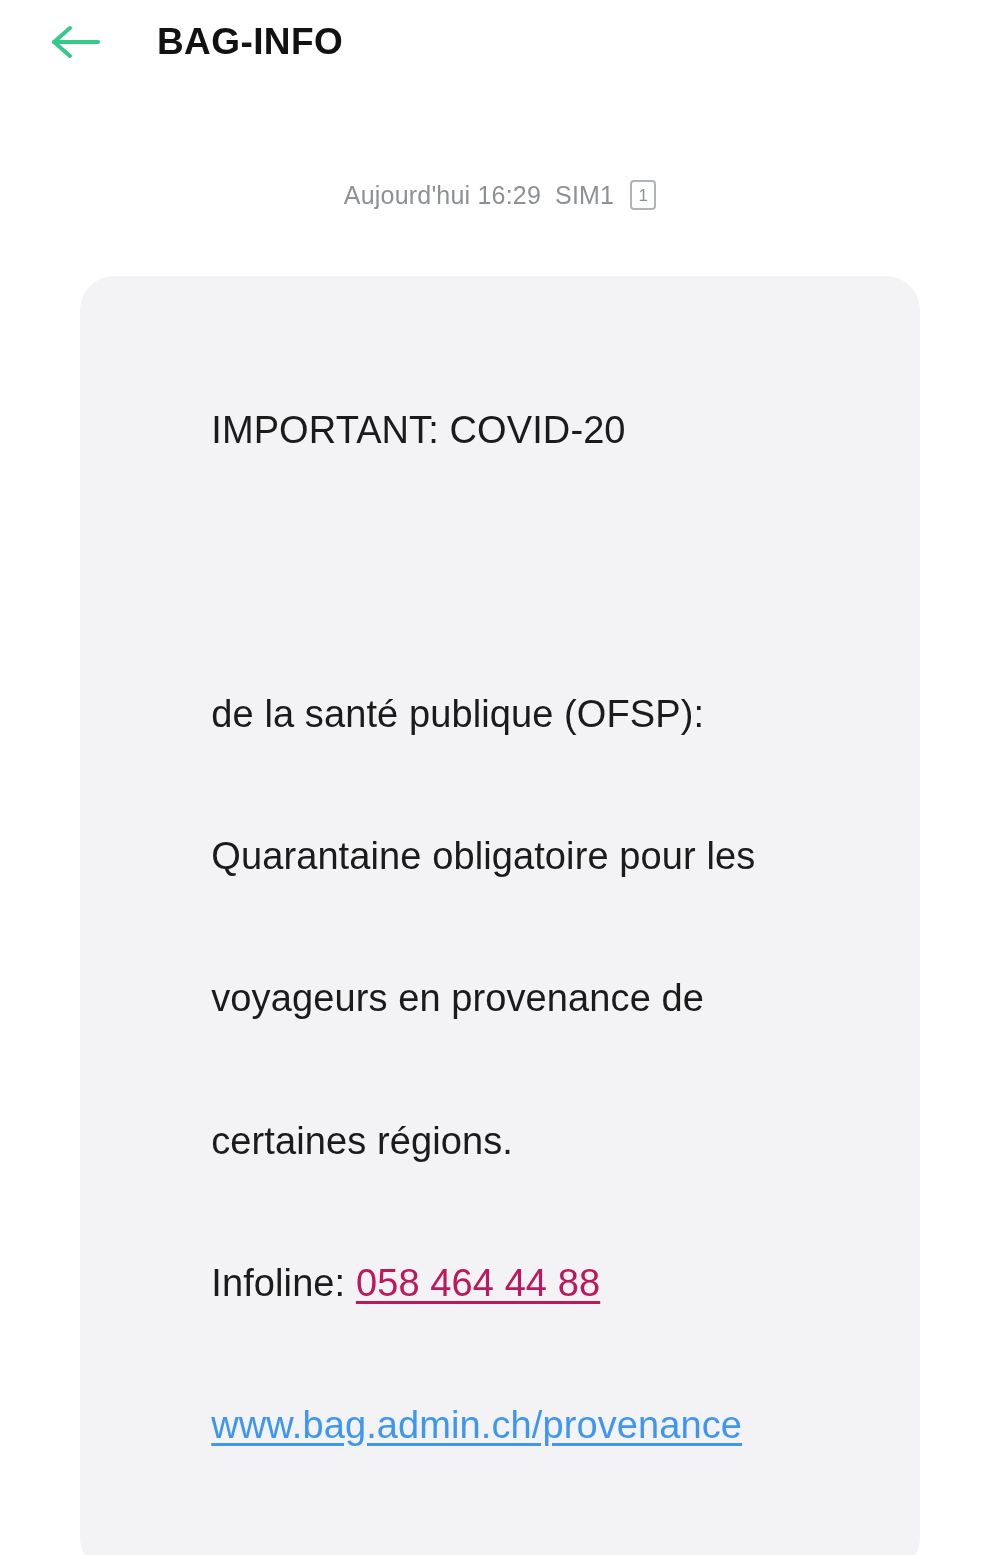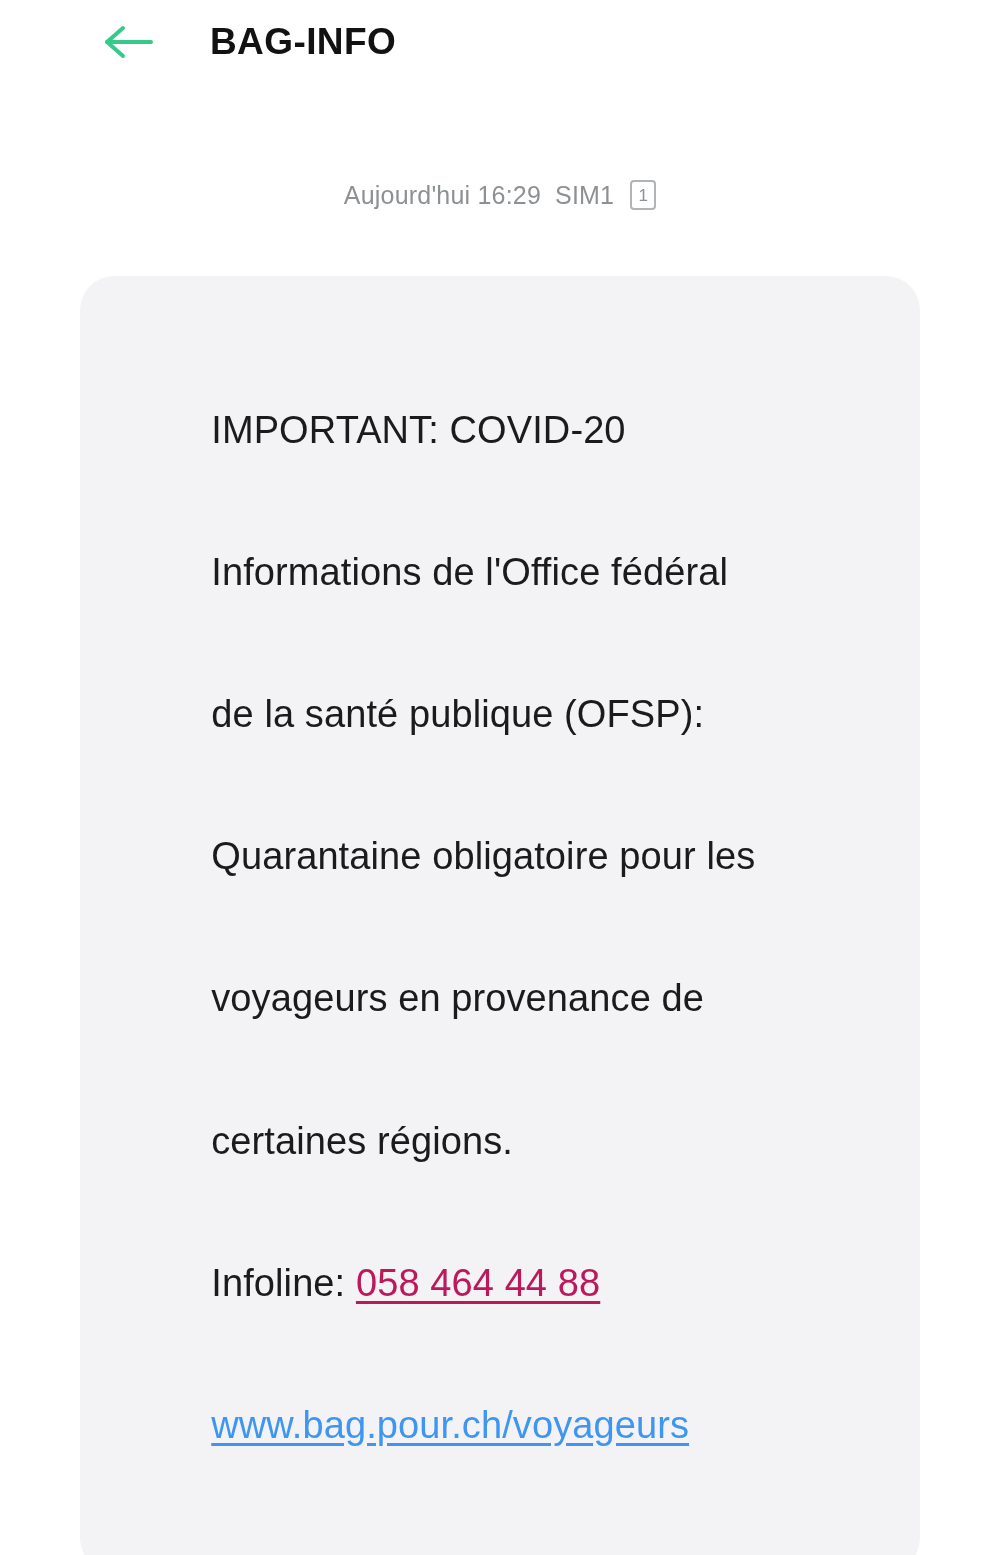--- a/index.html
+++ b/index.html
@@ -15,21 +15,21 @@
     color: #1a1a1a;
     overflow: hidden;
     position: relative;
   }
 
   
   .app-header {
     display: flex;
     align-items: center;
     height: 84px;
-    padding-left: 100px;
+    padding-left: 47px;
     background: #ffffff;
     text-align: right;
   }
   .back-button {
     width: 58px;
     height: 58px;
     display: flex;
     align-items: center;
     justify-content: center;
     cursor: pointer;
@@ -126,24 +126,24 @@
     <span class="timestamp-text">Aujourd'hui 16:29</span>
     <span class="sim-label">SIM1</span>
     <span class="sim-badge">1</span>
   </div>
 
   <div class="bubble">
 
     <div class="msg-block">
       <div class="msg-text">
         <span>IMPORTANT: COVID-20</span><br>
-        <span>Informations de l'Office fédéral</span><br>
+        <br>
         <span>de la santé publique (OFSP):</span><br>
         <span>Quarantaine obligatoire pour les</span><br>
         <span>voyageurs en provenance de</span><br>
         <span>certaines régions.</span><br>
         <span class="inline-label">Infoline: </span><span class="tel-link">058 464 44 88</span><br>
-        <span class="link">www.bag.pour.ch/voyageurs</span>
+        <span class="link">www.bag.admin.ch/provenance</span>
       </div>
     </div>
 
   </div>
 </div>
 
 </body></html>

